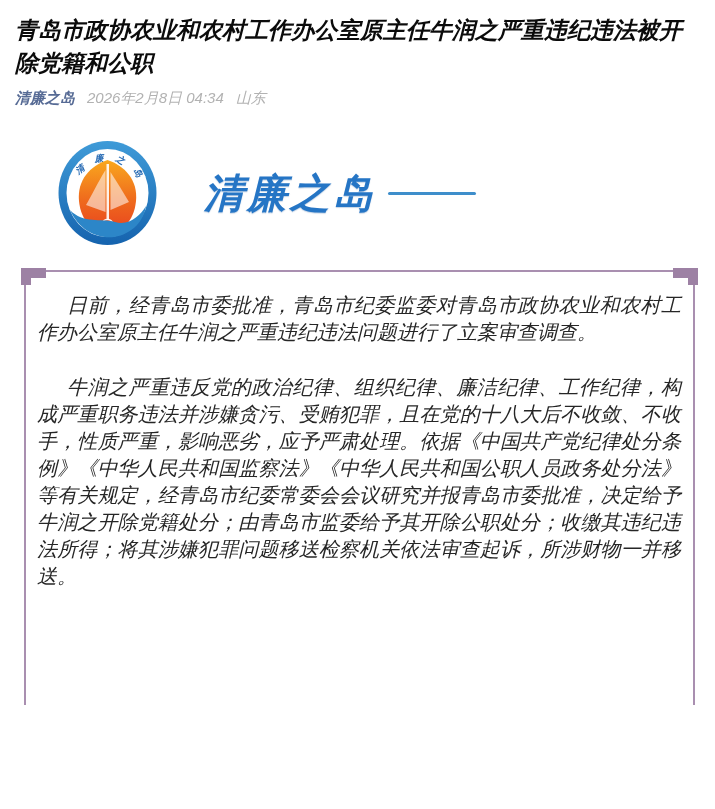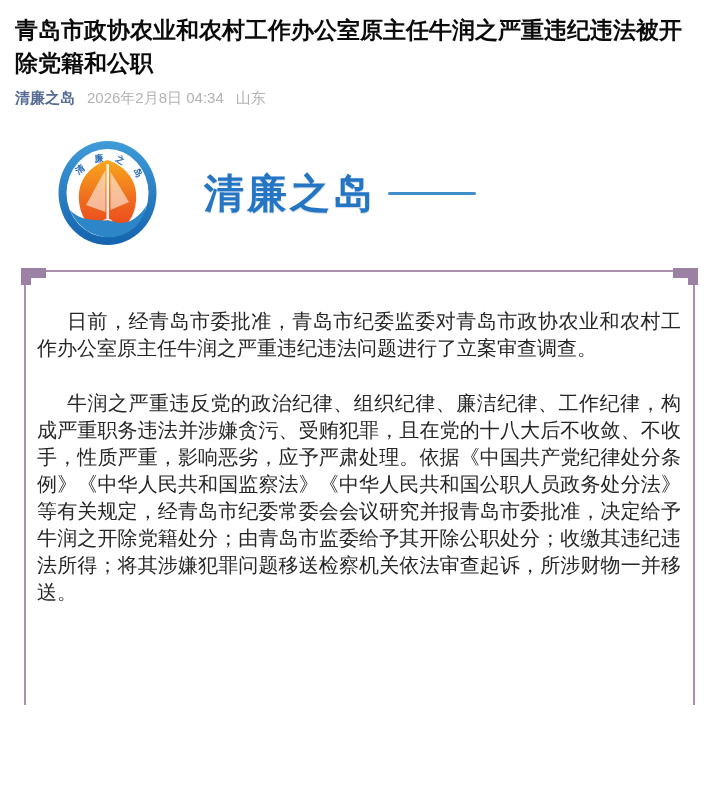--- a/index.html
+++ b/index.html
@@ -12,20 +12,21 @@
     --wm-gray:#c8c8c8;
   }
   *{margin:0;padding:0;box-sizing:border-box;}
   html,body{background:#fff;}
   .page{
     position:relative;
     width:715px;height:705px;
     background:#ffffff;
     overflow:hidden;
     font-family:"Liberation Sans","DejaVu Sans",sans-serif;
+    font-style:italic;
   }
   .title{
     padding:14px 15px 0 15px;
     font-size:23px;
     line-height:33px;
     font-weight:700;
     color:#0b0b0b;
   }
   .byline{
     margin:9px 15px 0 15px;
@@ -61,21 +62,21 @@
     width:88px;height:3px;
     background:#3e8ecb;
     border-radius:2px;
     margin:0 18px 0 12px;
   }
   .content-box{
     position:absolute;
     left:24px;top:270px;
     width:671px;height:523px;
     border:2px solid var(--mauve-line);
-    padding:36px 12px 0 11px;
+    padding:20px 12px 0 11px;
   }
   .content-box p{
     font-size:20px;
     line-height:27px;
     text-align:justify;
     text-indent:1.5em;
     color:var(--body-ink);
     margin-bottom:28px;
     font-family:"Liberation Sans","DejaVu Sans",sans-serif;
   }

